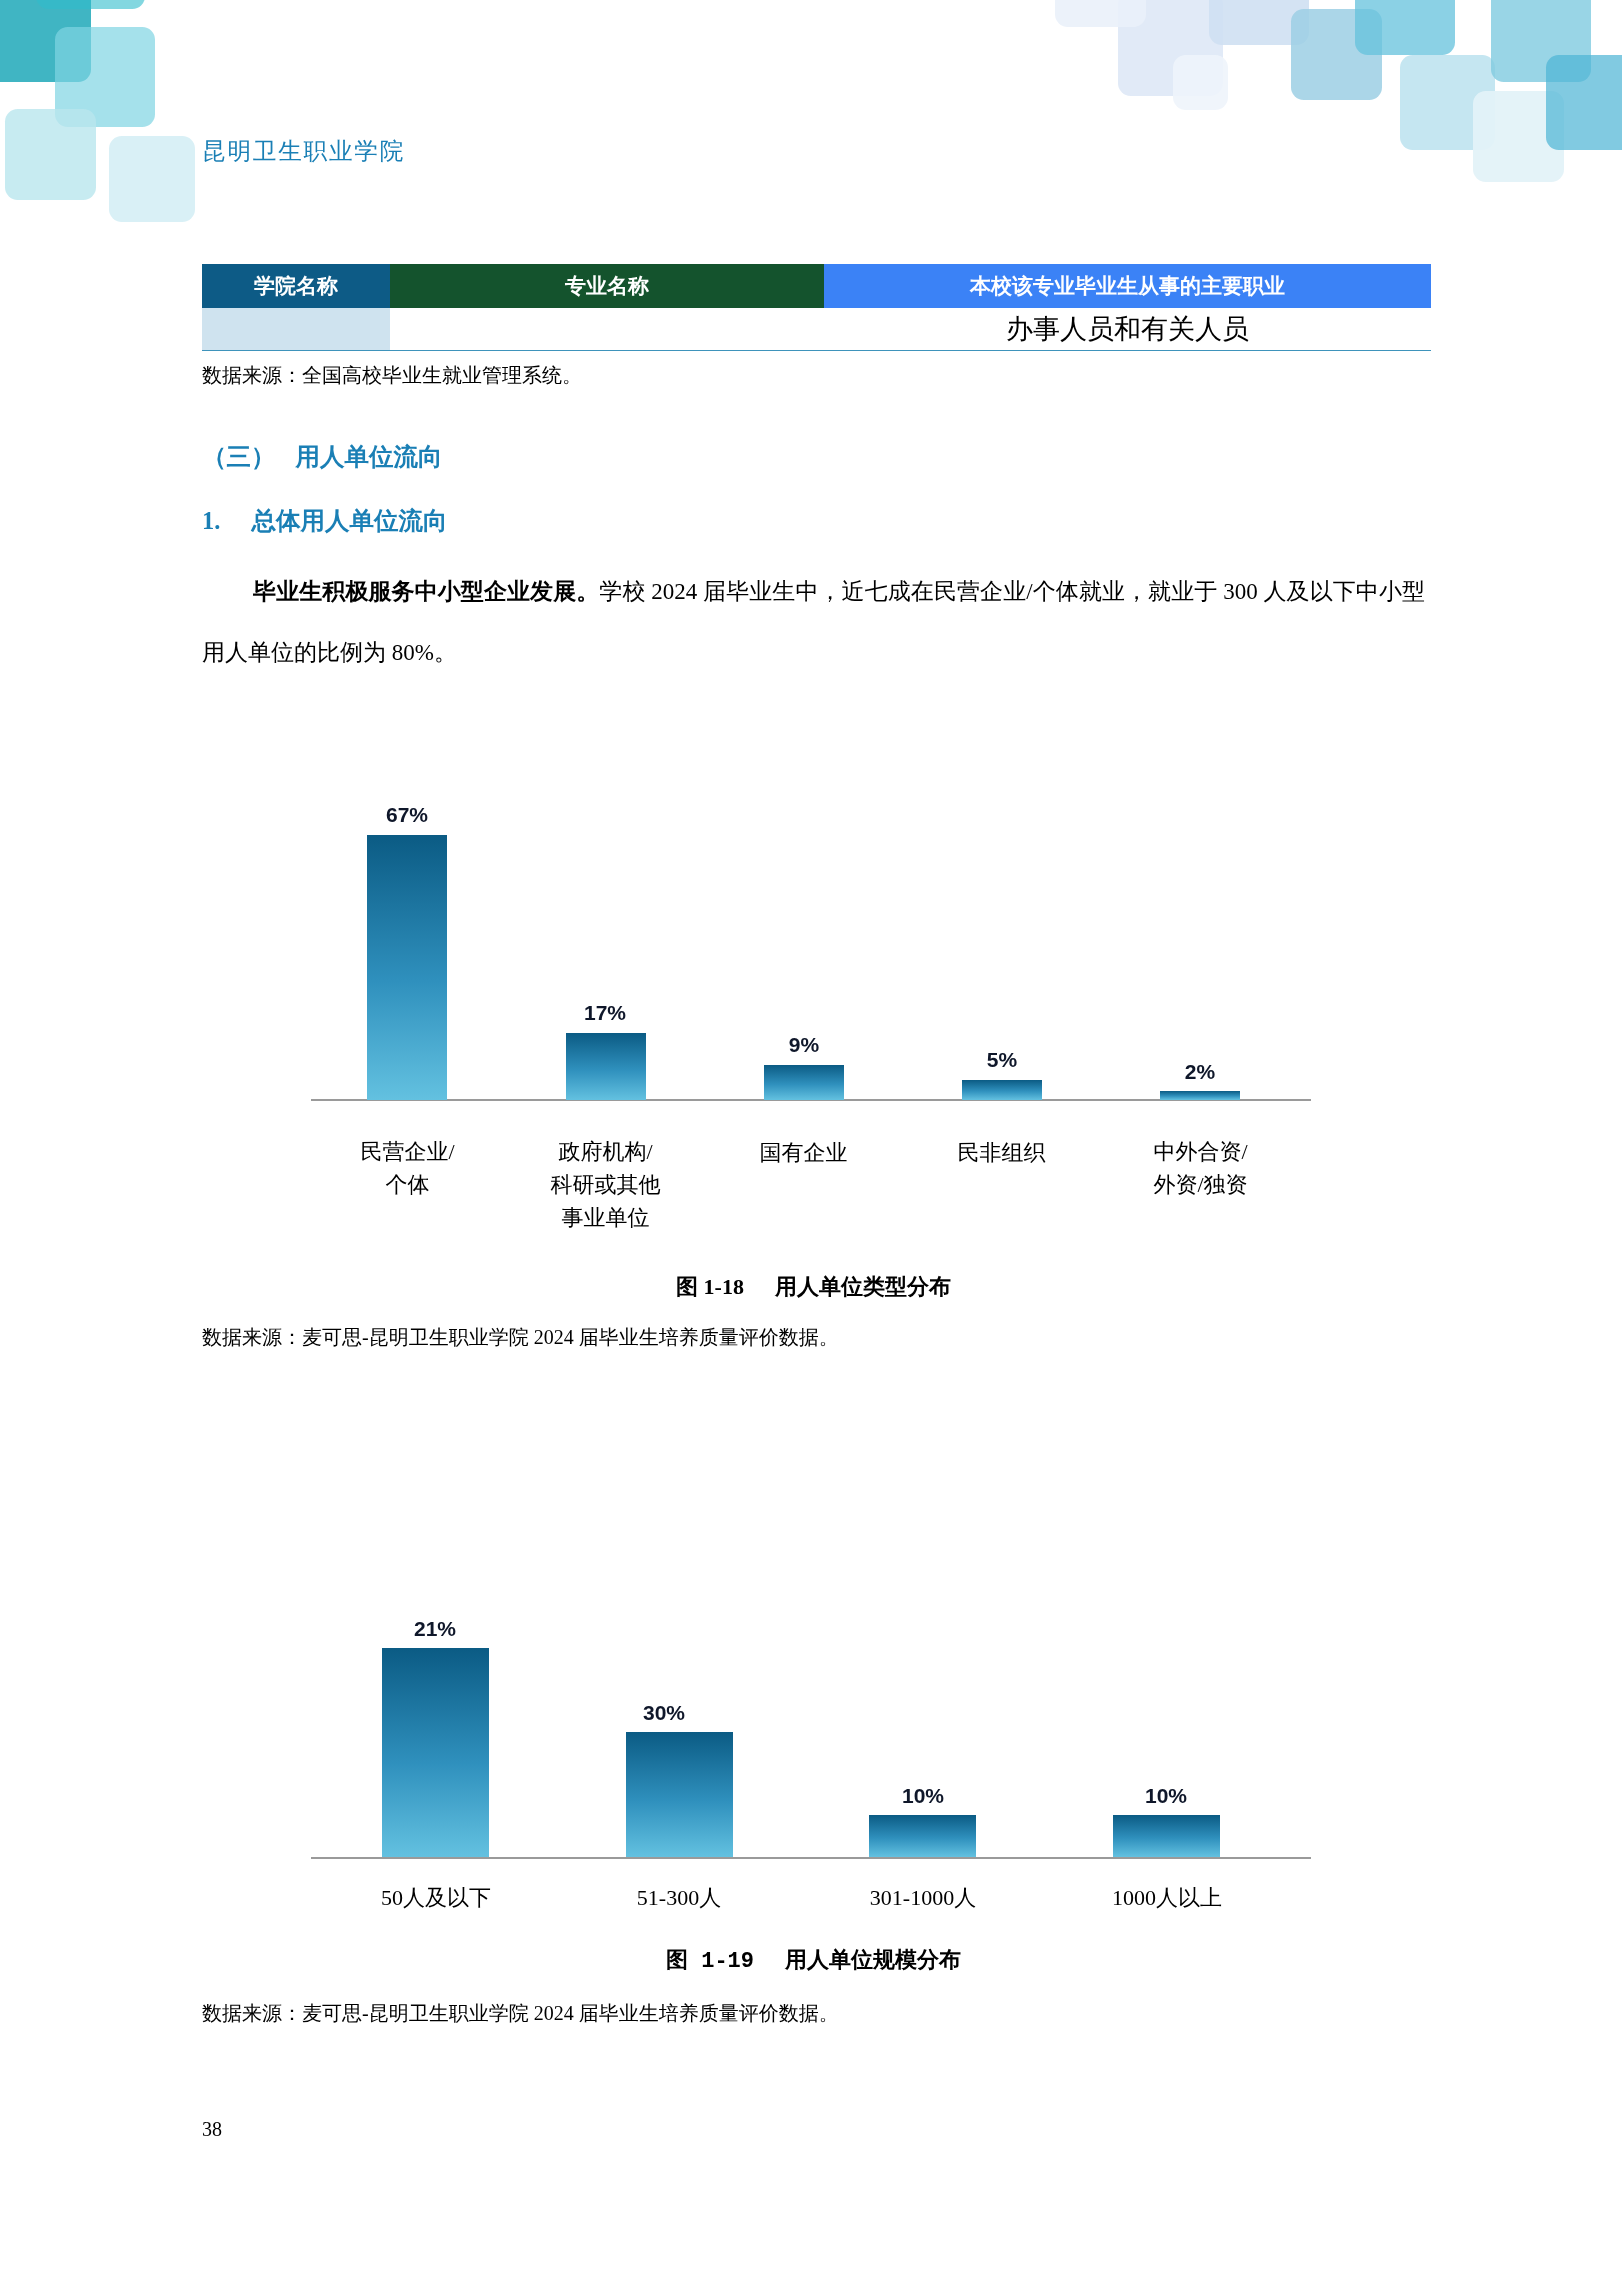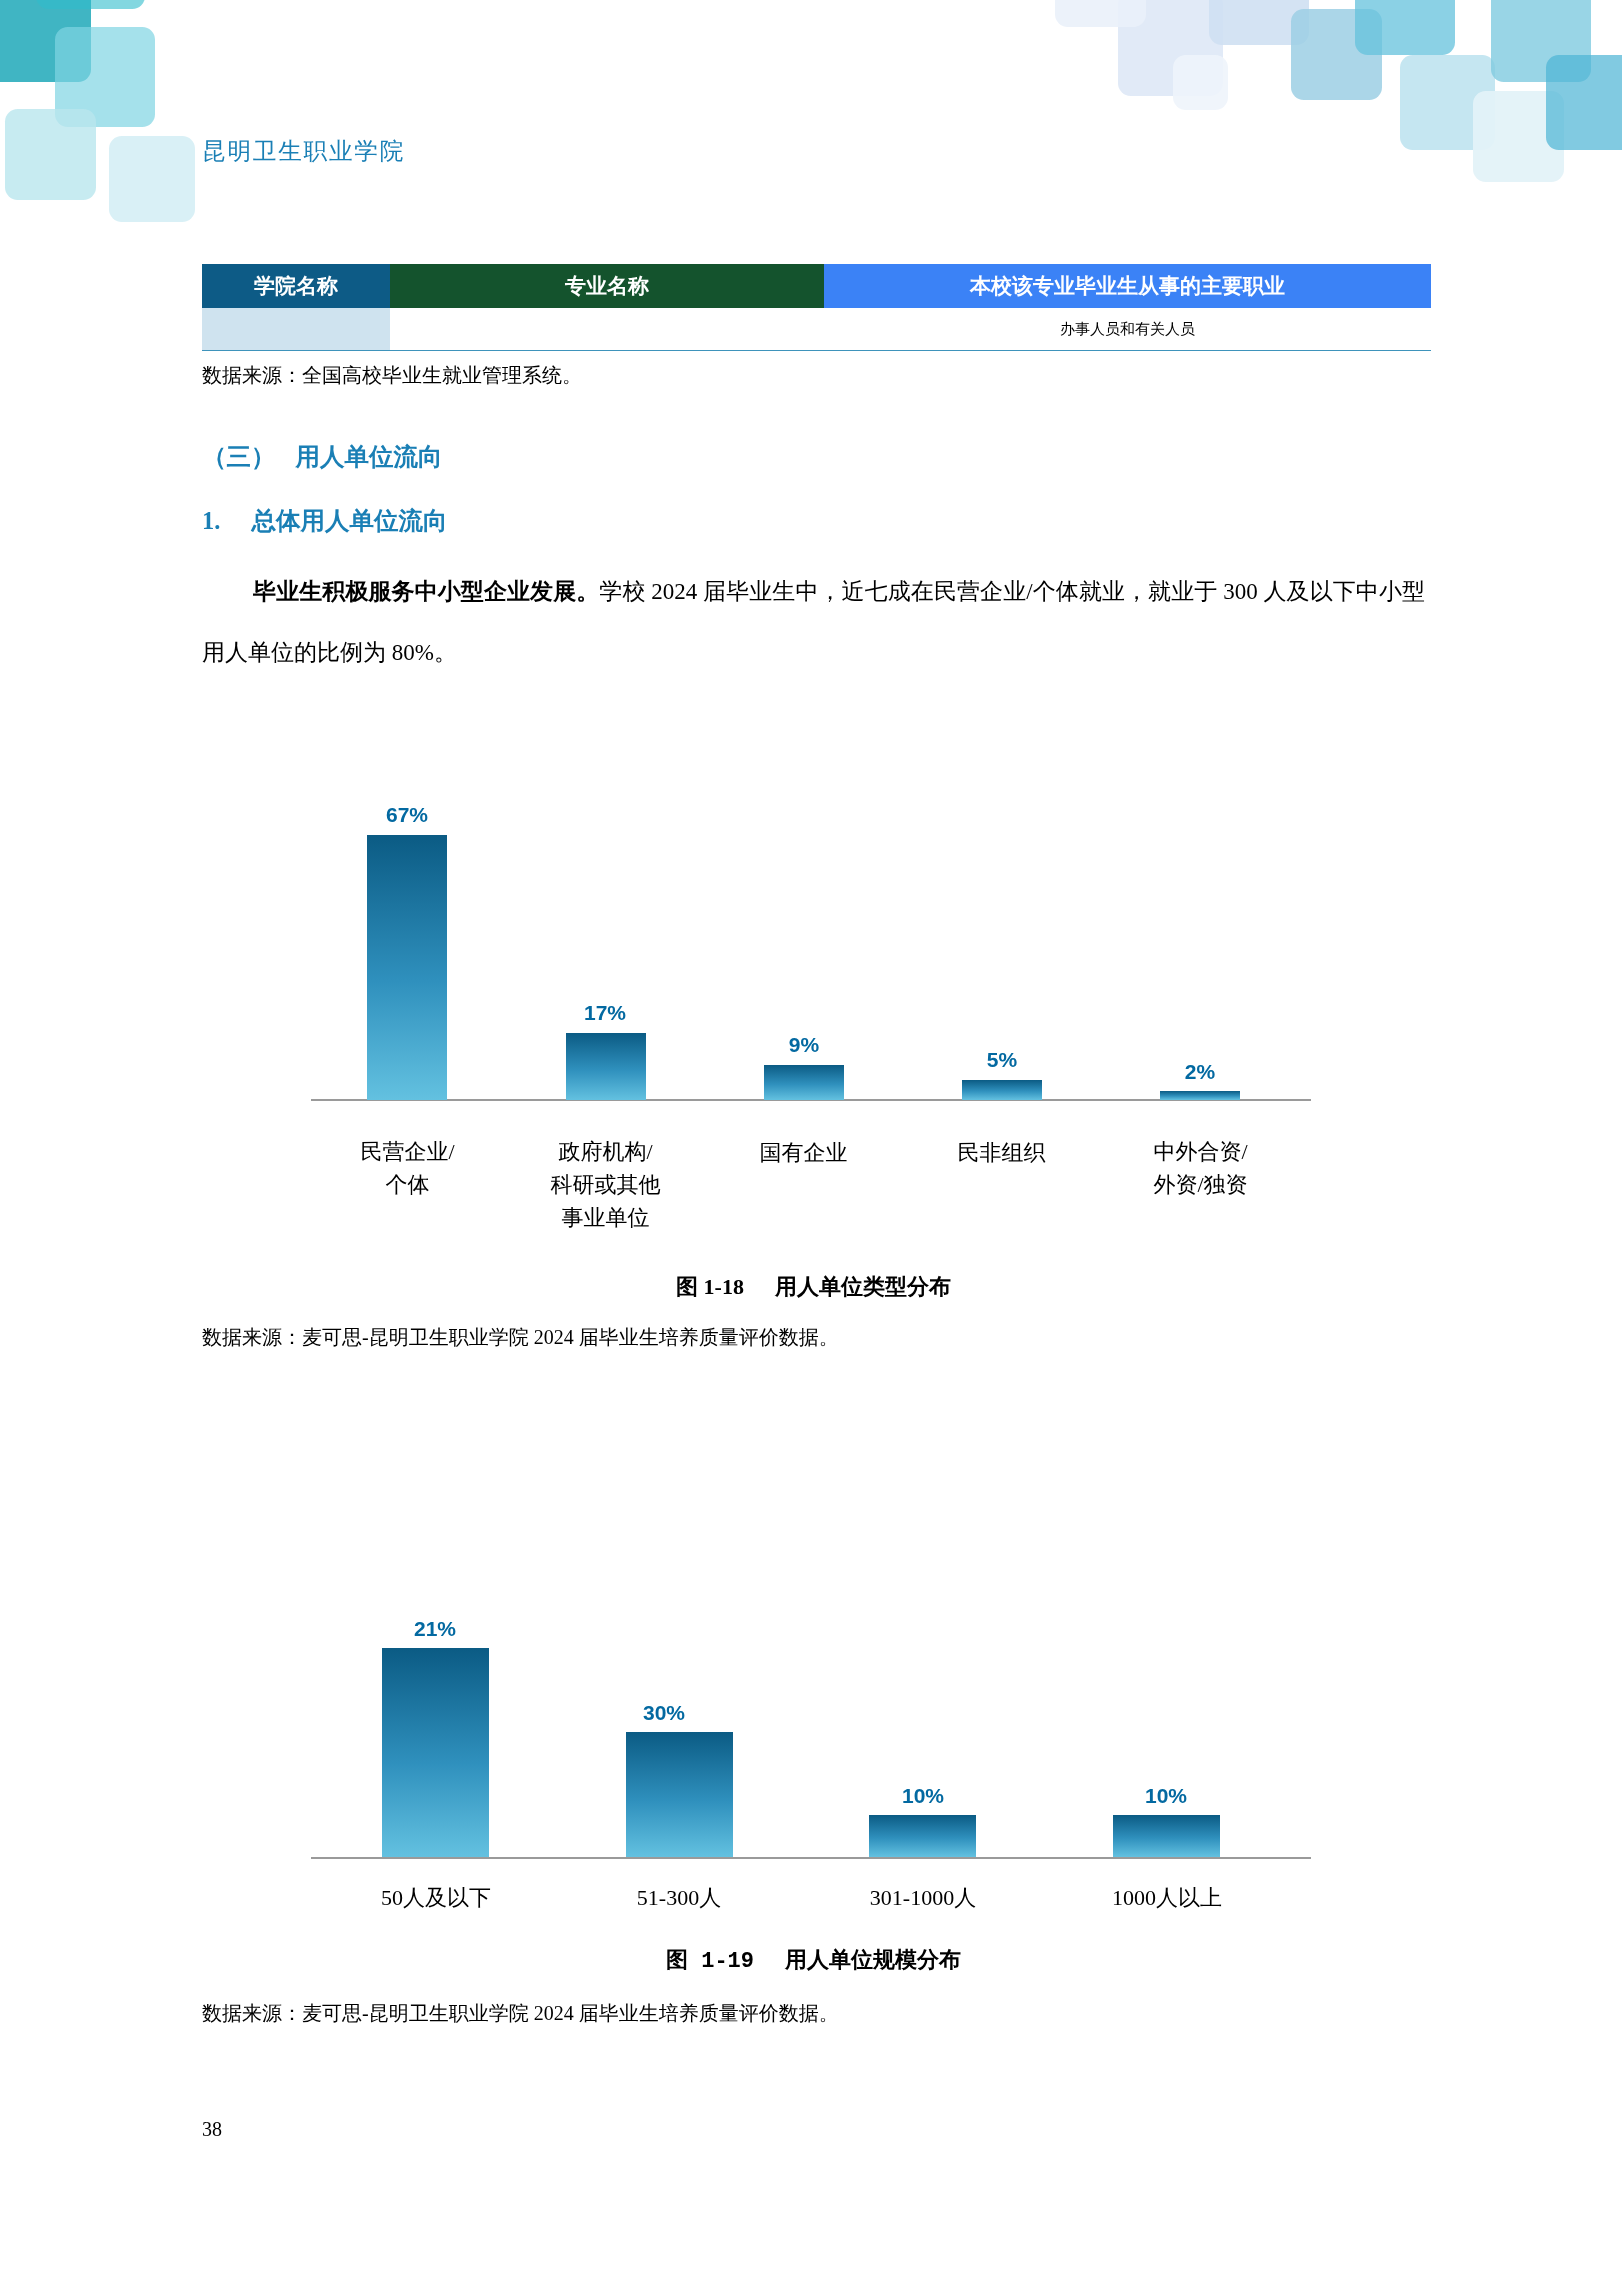--- a/index.html
+++ b/index.html
@@ -62,21 +62,21 @@
     font-weight: bold;
     height: 42px;
     text-align: center;
     font-family: "Liberation Serif", serif;
   }
   th.c1 { background: #0d5b86; width: 186px; }
   th.c2 { background: #14532d; width: 432px; }
   th.c3 { background: #3b82f6; width: 605px; }
   table.tbl td {
     height: 40px;
-    font-size: 15px;
+    font-size: 27px;
     text-align: center;
     border-bottom: 1.8px solid #3e93bb;
     font-family: "Liberation Serif", serif;
   }
   td.c1 { background: #cfe3ef; }
   td.c2 { background: #ffffff; }
   td.c3 { background: #ffffff; }
 
   .src-note {
     font-size: 20px;
@@ -130,21 +130,21 @@
     background: #9a9a9a;
   }
   .bar {
     position: absolute;
     background: linear-gradient(to bottom, #0b5b84 0%, #2f90bd 55%, #63c1e0 100%);
   }
   .bar-label {
     position: absolute;
     font-size: 21px;
     font-weight: bold;
-    color: #0369a1;
+    color: #0f172a;
     text-align: center;
     font-family: "Liberation Sans", sans-serif;
   }
   .cat-label {
     position: absolute;
     font-size: 22px;
     text-align: center;
     line-height: 33px;
     font-family: "Liberation Serif", serif;
   }

